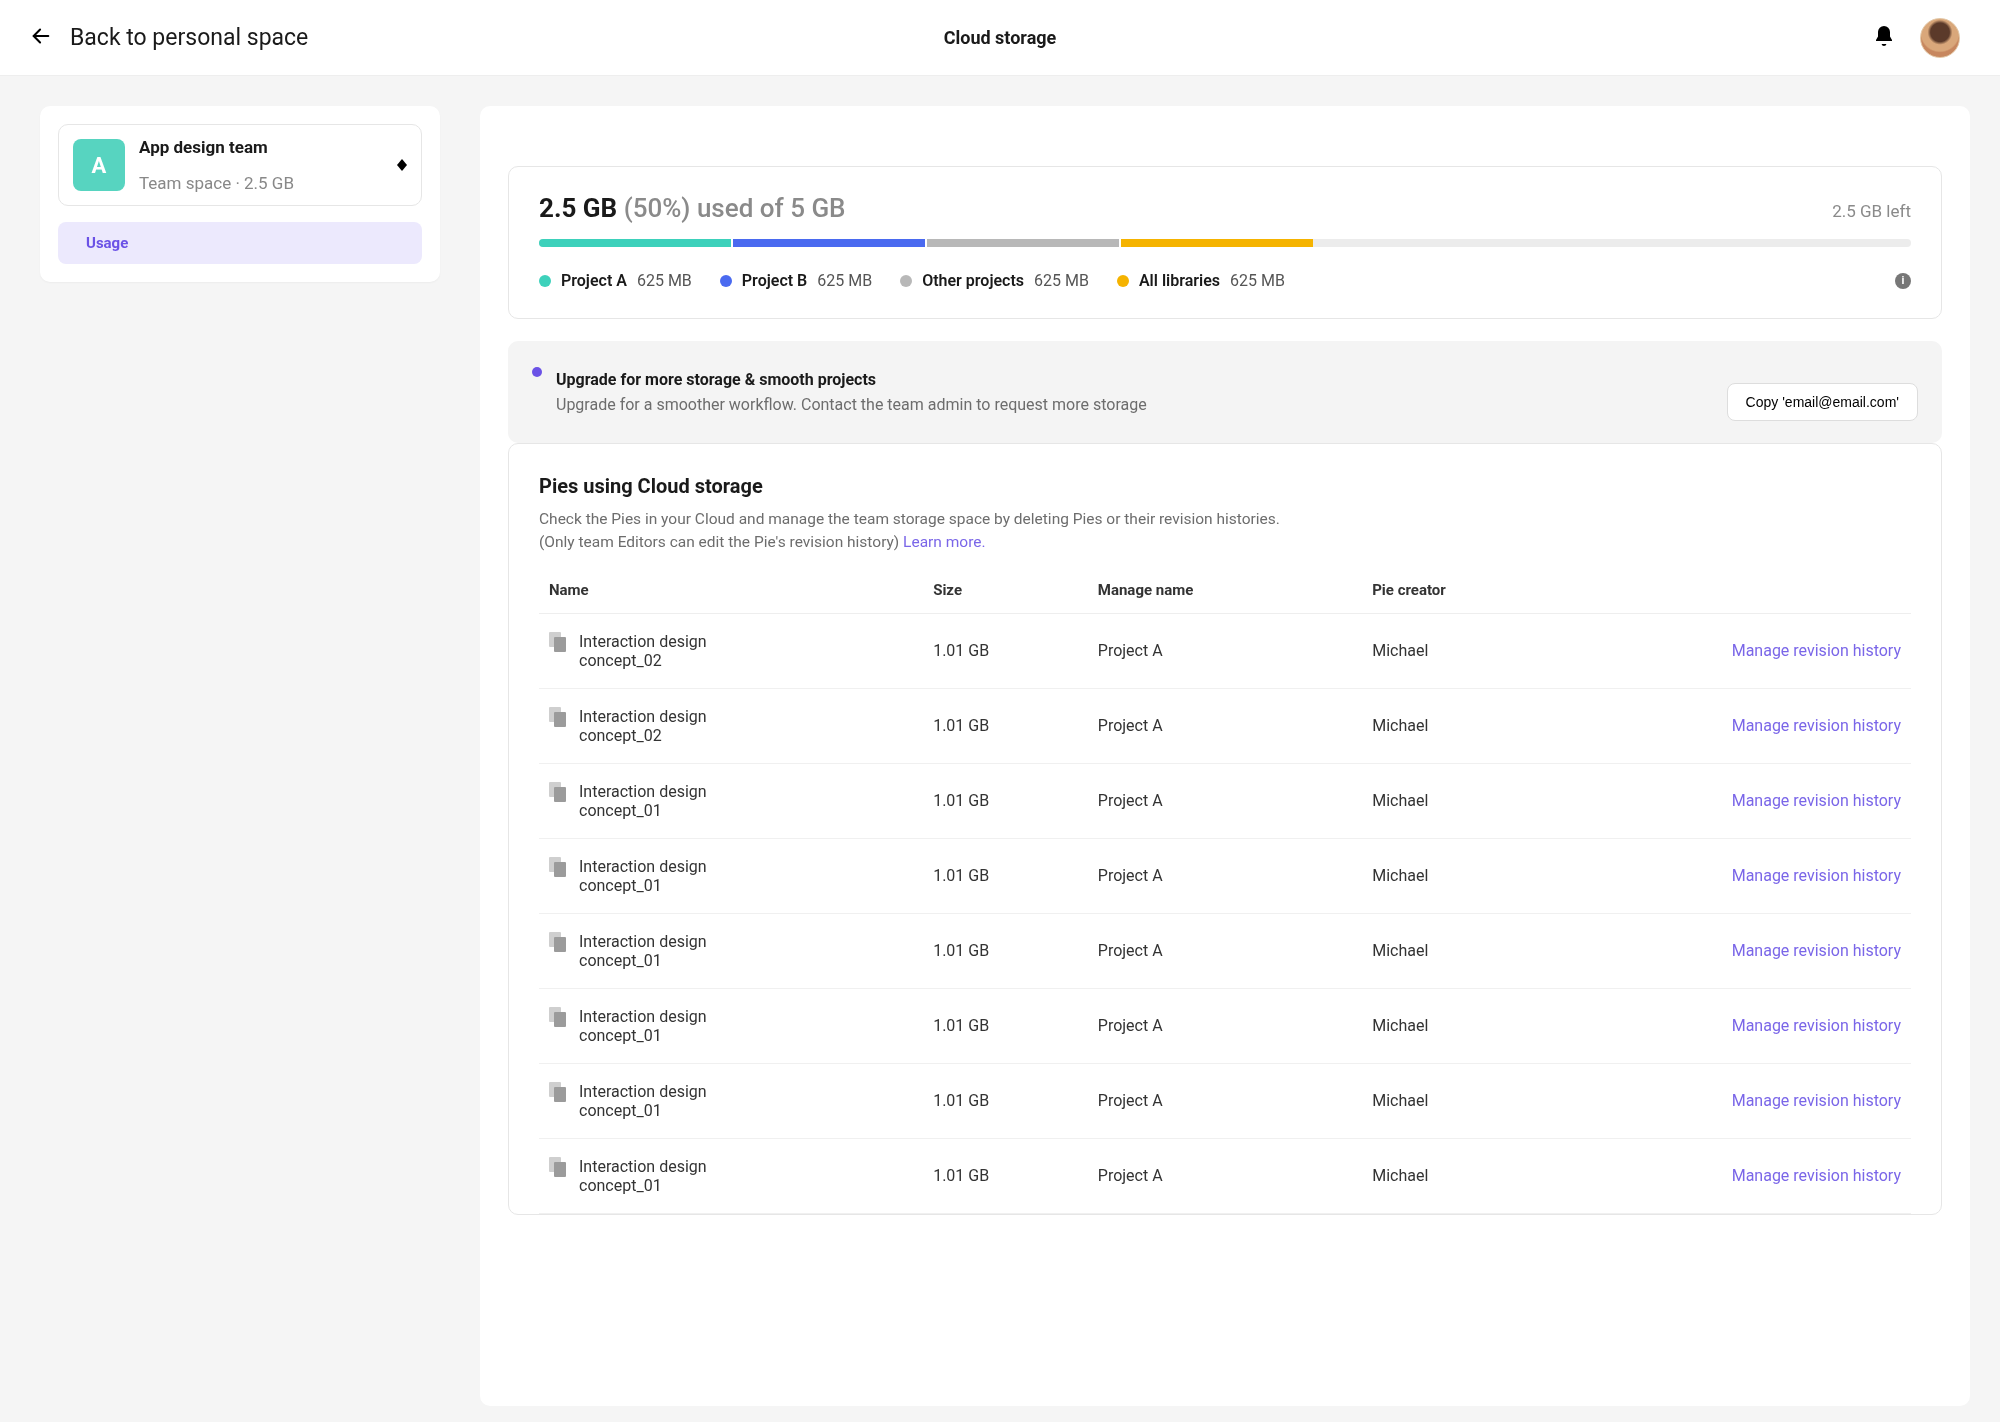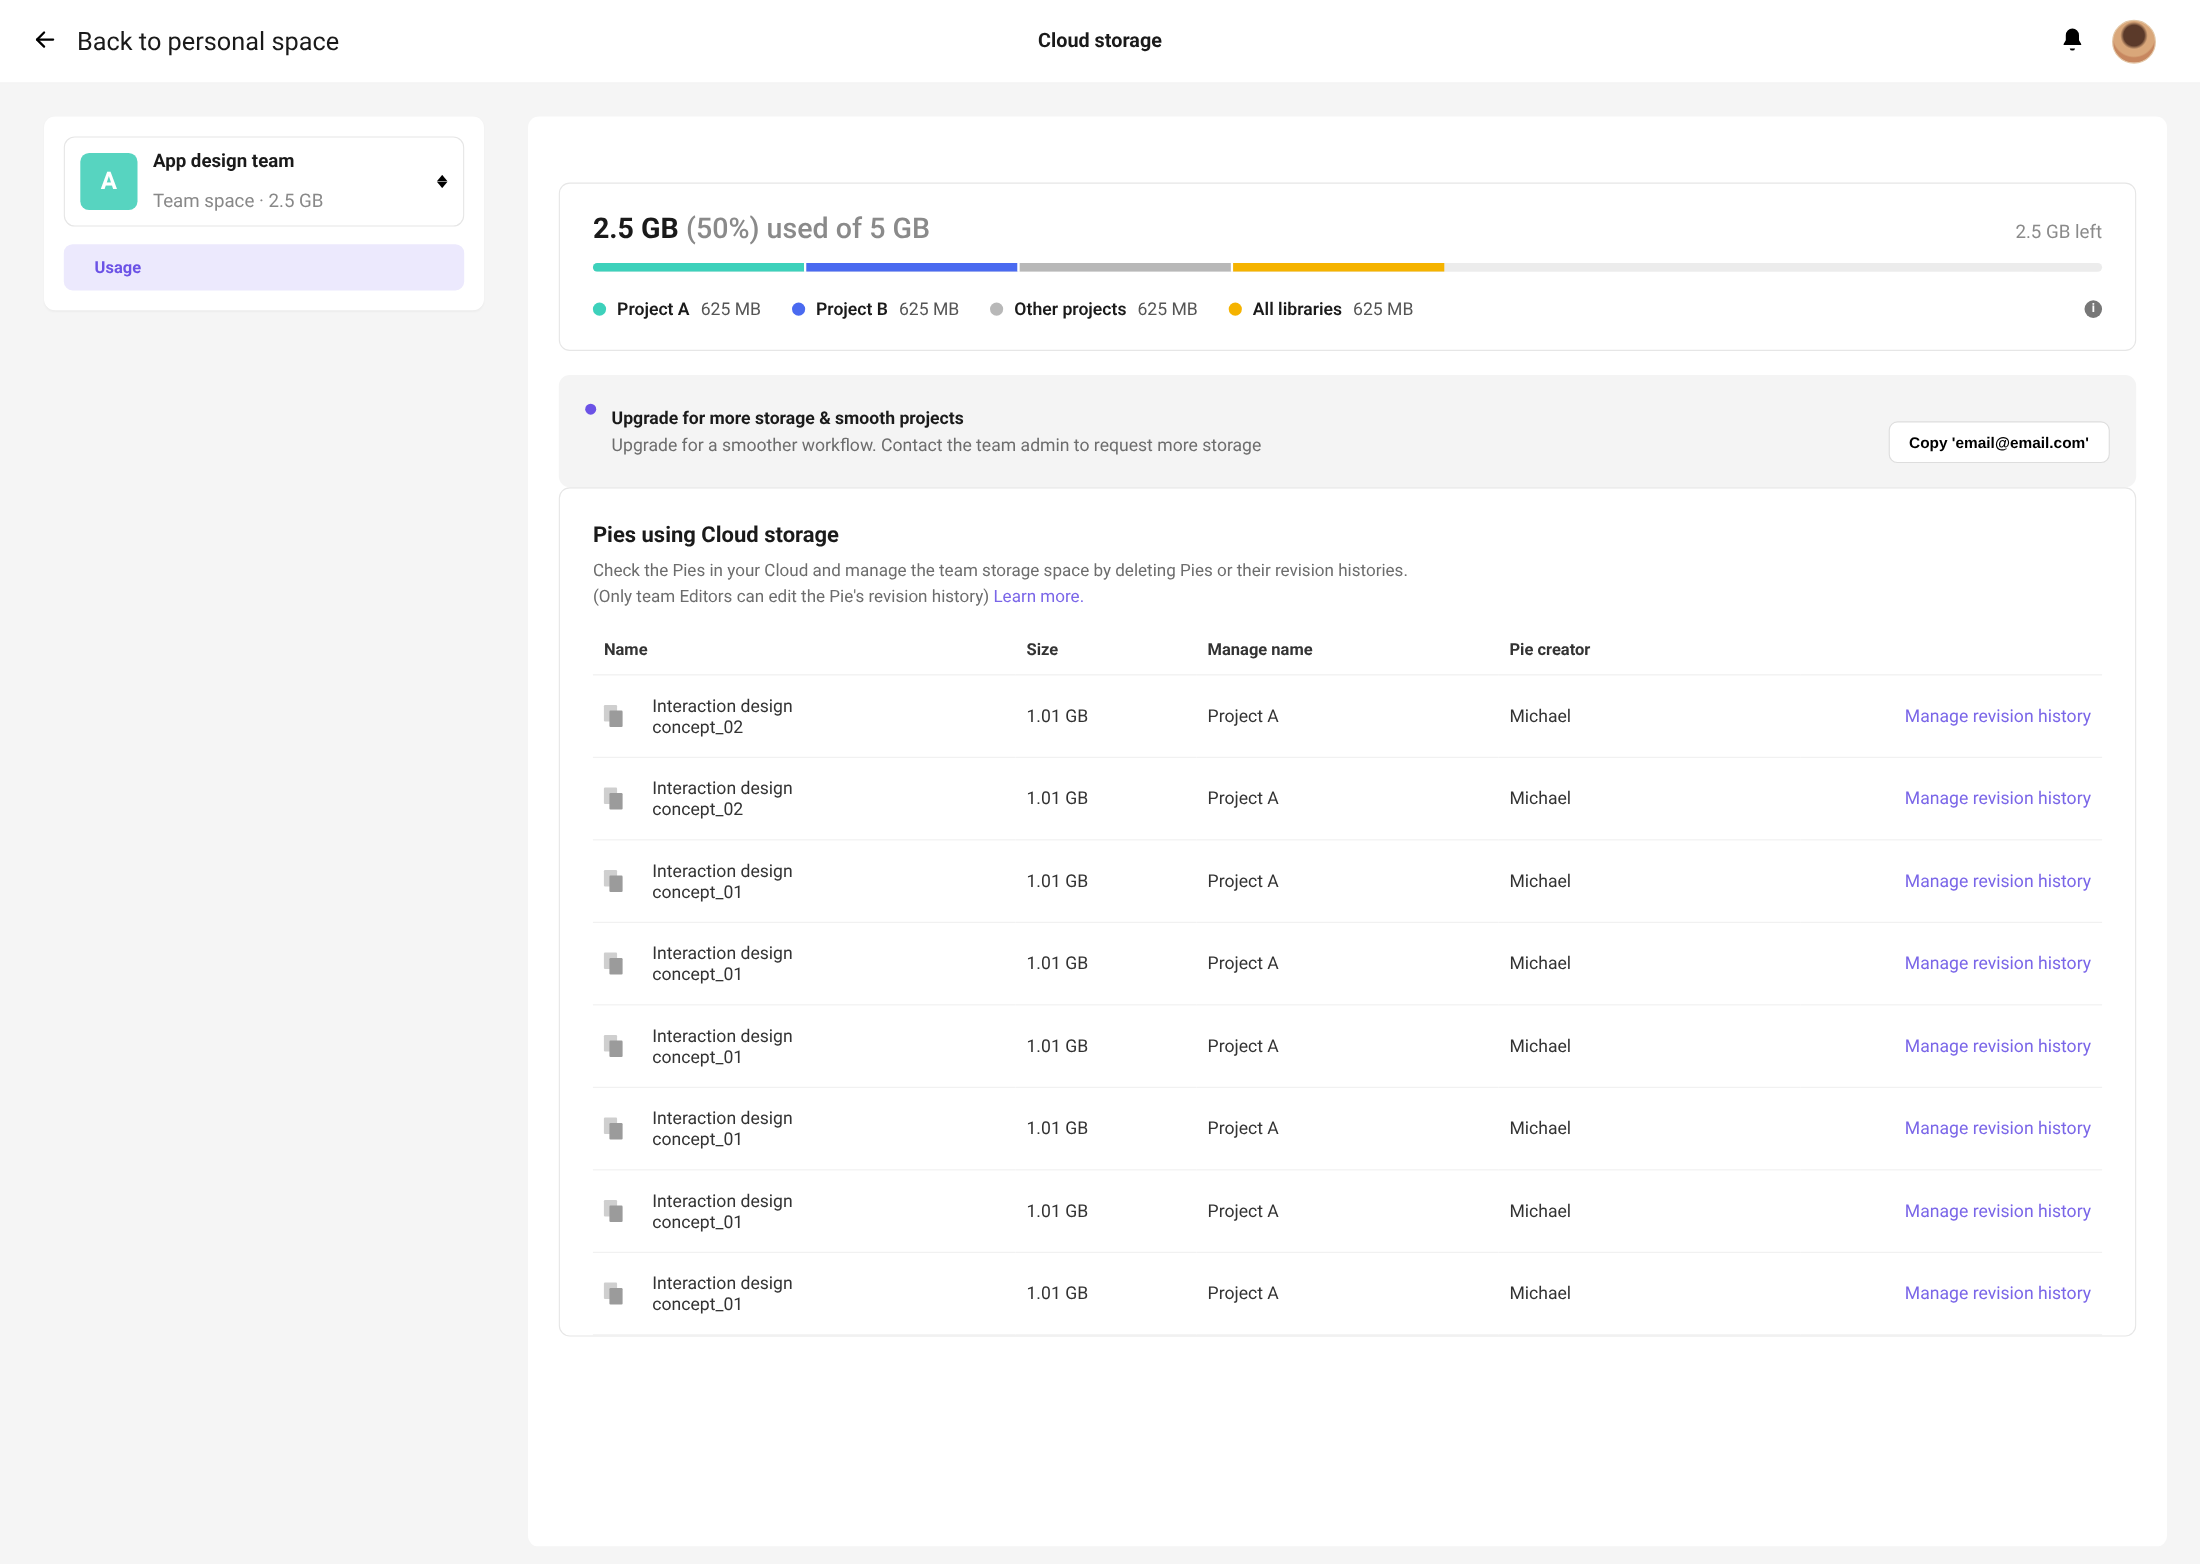--- a/index.html
+++ b/index.html
@@ -119,21 +119,21 @@
   }
   .purple-dot { width: 10px; height: 10px; border-radius: 50%; background: #6b52e6; flex:0 0 auto; margin-top:4px; align-self:flex-start; }
   .upgrade-text .title { font-weight: 700; font-size: 16px; }
   .upgrade-text .desc  { color: #6d6d6d; margin-top: 6px; font-size: 16px; }
   .copy-btn {
     margin-left: auto;
     background: #fff;
     border: 1px solid #ddd;
     border-radius: 8px;
     padding: 10px 18px;
-    font-weight: 700;
+    font-weight: 400;
     font-size: 14px;
     cursor: pointer;
     margin-top: 20px;
   }
 
   .pies-section {
     border: 1px solid #e6e6e6;
     border-radius: 10px;
     padding: 30px 30px 0;
   }
@@ -145,21 +145,21 @@
 
   table.pies { width: 100%; border-collapse: collapse; margin-top: 26px; }
   table.pies th {
     text-align: left; font-weight: 700; color: #333; font-size: 15px;
     padding: 0 10px 14px 10px; border-bottom: 1px solid #eee;
   }
   table.pies td {
     padding: 18px 10px; border-bottom: 1px solid #f0f0f0; font-size: 16px; color: #333;
     vertical-align: middle;
   }
-  .doc-cell { display: flex; align-items: center; gap: 26px; }
+  .doc-cell { display: flex; gap: 12px; }
   .doc-icon { width: 18px; height: 20px; position: relative; }
   .doc-icon::before {
     content: ""; position: absolute; left: 0; top: 0; width: 12px; height: 15px;
     background: #cfcfcf; border-radius: 1px;
   }
   .doc-icon::after {
     content: ""; position: absolute; left: 5px; top: 5px; width: 12px; height: 15px;
     background: #9b9b9b; border-radius: 1px;
   }
   .manage-link { color: #7a66e8; cursor: pointer; white-space: nowrap; }

